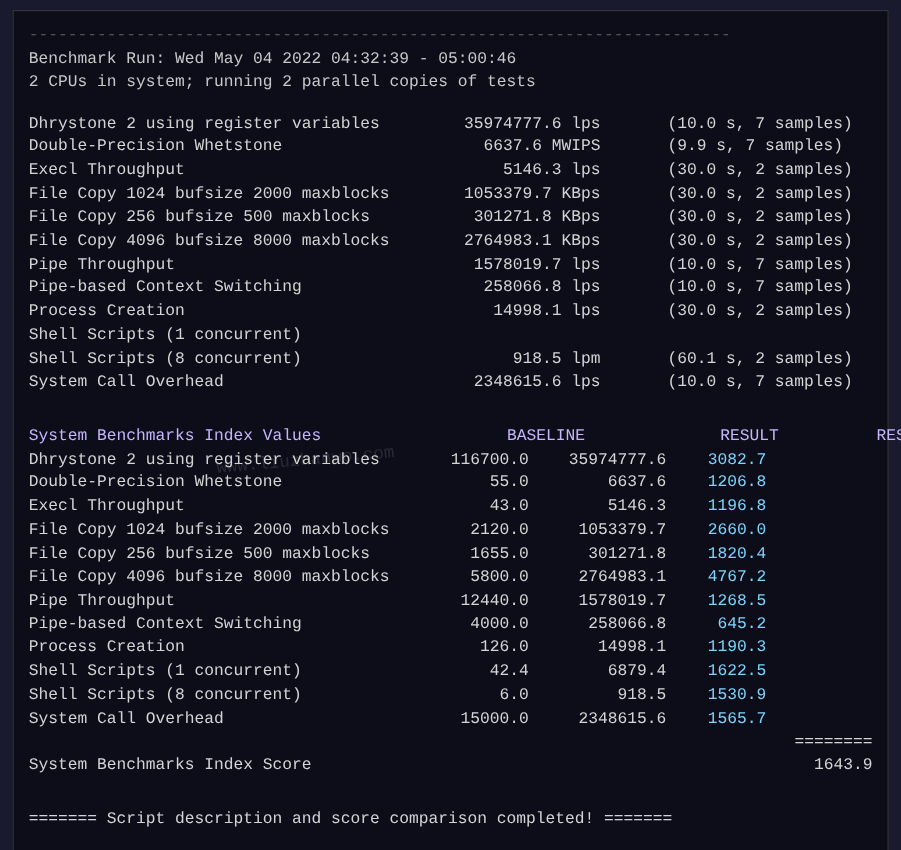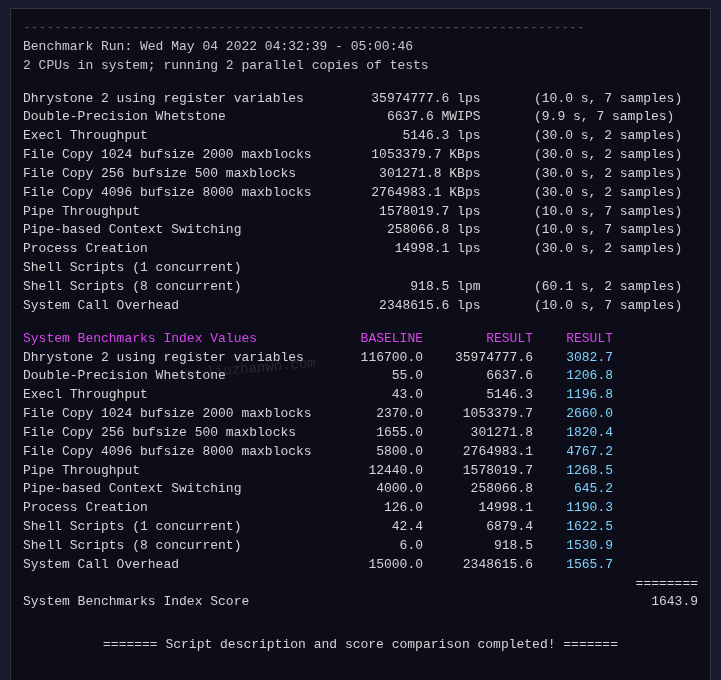--- a/index.html
+++ b/index.html
@@ -29,22 +29,23 @@
     .blank { height: 14px; }
     .data-row {
       display: flex;
       justify-content: space-between;
     }
     .data-row .label { flex: 0 0 auto; min-width: 300px; color: #d4d4d4; }
     .data-row .value { flex: 0 0 auto; text-align: right; min-width: 110px; color: #d4d4d4; }
     .data-row .unit-info { flex: 0 0 auto; min-width: 170px; color: #d4d4d4; padding-left: 6px;}
     .table-header {
       display: flex;
-      color: #d946ef;
-      margin-top: 0;
+      color: #c4b5fd;
+      margin-top: 10px;
+      gap: 45px;
     }
     .th-label { flex: 0 0 300px; }
     .th-baseline { flex: 0 0 100px; text-align: right; }
     .th-result { flex: 0 0 110px; text-align: right; }
     .th-index { flex: 0 0 80px; text-align: right; }
     .index-row {
       display: flex;
     }
     .ir-label { flex: 0 0 300px; color: #d4d4d4; }
     .ir-baseline { flex: 0 0 100px; text-align: right; color: #d4d4d4; }
@@ -62,21 +63,21 @@
       color: rgba(200,200,200,0.15);
       font-size: 14px;
       pointer-events: none;
       transform: rotate(-5deg);
       top: 340px;
       left: 150px;
       white-space: nowrap;
     }
     .footer-line {
       color: #d4d4d4;
-      text-align: center;
+      text-align: left;
       margin-top: 10px;
     }
     .container { position: relative; }
   </style>
 </head>
 <body>
 
 <div class="terminal">
   <div class="container">
     <div class="separator">------------------------------------------------------------------------</div>
@@ -164,21 +165,21 @@
     <span class="ir-index">1206.8</span>
   </div>
         <div class="index-row">
     <span class="ir-label">Execl Throughput</span>
     <span class="ir-baseline">43.0</span>
     <span class="ir-result">5146.3</span>
     <span class="ir-index">1196.8</span>
   </div>
         <div class="index-row">
     <span class="ir-label">File Copy 1024 bufsize 2000 maxblocks</span>
-    <span class="ir-baseline">2370.0</span>
+    <span class="ir-baseline">2120.0</span>
     <span class="ir-result">1053379.7</span>
     <span class="ir-index">2660.0</span>
   </div>
         <div class="index-row">
     <span class="ir-label">File Copy 256 bufsize 500 maxblocks</span>
     <span class="ir-baseline">1655.0</span>
     <span class="ir-result">301271.8</span>
     <span class="ir-index">1820.4</span>
   </div>
         <div class="index-row">

